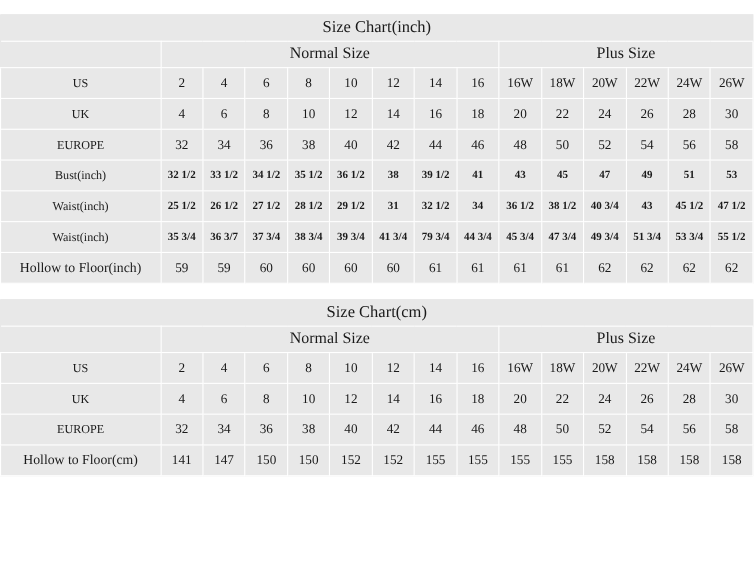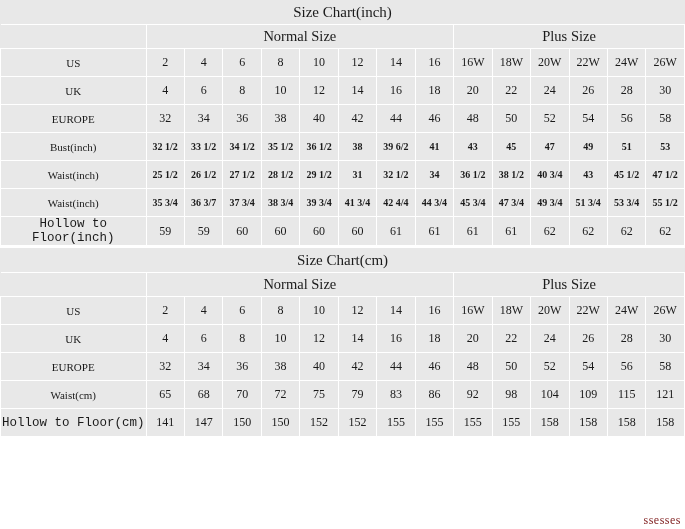--- a/index.html
+++ b/index.html
@@ -17,23 +17,24 @@
   .page {
     width: 685px;
     height: 529px;
     position: relative;
     background: #ffffff;
   }
   .chart-block {
     width: 685px;
     background: #e8e8e8;
     box-sizing: border-box;
+    margin-top: 13px;
   }
   .chart-block.second {
-    margin-top: 2px;
+    margin-top: 14px;
   }
   table.size-chart {
     width: 685px;
     border-collapse: collapse;
     table-layout: fixed;
     background: #e8e8e8;
   }
   table.size-chart td,
   table.size-chart th {
     border: 1px solid #ffffff;
@@ -55,21 +56,20 @@
     font-size: 14.5px;
     height: 23px;
   }
   .rowlabel {
     font-size: 11px;
     height: 27px;
     width: 140px;
   }
   .rowlabel.small {
     font-size: 12.5px;
-    font-family: Liberation Mono, monospace;
   }
   .val {
     font-size: 12px;
     height: 27px;
   }
   .val.tiny {
     font-size: 10px;
     font-weight: bold;
   }
   .blank-corner {
@@ -171,21 +171,21 @@
           <td class="val">58</td>
         </tr>
         <tr>
           <td class="rowlabel">Bust(inch)</td>
           <td class="val tiny">32 1/2</td>
           <td class="val tiny">33 1/2</td>
           <td class="val tiny">34 1/2</td>
           <td class="val tiny">35 1/2</td>
           <td class="val tiny">36 1/2</td>
           <td class="val tiny">38</td>
-          <td class="val tiny">39 6/2</td>
+          <td class="val tiny">39 1/2</td>
           <td class="val tiny">41</td>
           <td class="val tiny">43</td>
           <td class="val tiny">45</td>
           <td class="val tiny">47</td>
           <td class="val tiny">49</td>
           <td class="val tiny">51</td>
           <td class="val tiny">53</td>
         </tr>
         <tr>
           <td class="rowlabel">Waist(inch)</td>
@@ -205,21 +205,21 @@
           <td class="val tiny">47 1/2</td>
         </tr>
         <tr>
           <td class="rowlabel">Waist(inch)</td>
           <td class="val tiny">35 3/4</td>
           <td class="val tiny">36 3/7</td>
           <td class="val tiny">37 3/4</td>
           <td class="val tiny">38 3/4</td>
           <td class="val tiny">39 3/4</td>
           <td class="val tiny">41 3/4</td>
-          <td class="val tiny">42 4/4</td>
+          <td class="val tiny">79 3/4</td>
           <td class="val tiny">44 3/4</td>
           <td class="val tiny">45 3/4</td>
           <td class="val tiny">47 3/4</td>
           <td class="val tiny">49 3/4</td>
           <td class="val tiny">51 3/4</td>
           <td class="val tiny">53 3/4</td>
           <td class="val tiny">55 1/2</td>
         </tr>
         <tr>
           <td class="rowlabel small">Hollow to Floor(inch)</td>
@@ -315,37 +315,20 @@
           <td class="val">44</td>
           <td class="val">46</td>
           <td class="val">48</td>
           <td class="val">50</td>
           <td class="val">52</td>
           <td class="val">54</td>
           <td class="val">56</td>
           <td class="val">58</td>
         </tr>
         <tr>
-          <td class="rowlabel">Waist(cm)</td>
-          <td class="val">65</td>
-          <td class="val">68</td>
-          <td class="val">70</td>
-          <td class="val">72</td>
-          <td class="val">75</td>
-          <td class="val">79</td>
-          <td class="val">83</td>
-          <td class="val">86</td>
-          <td class="val">92</td>
-          <td class="val">98</td>
-          <td class="val">104</td>
-          <td class="val">109</td>
-          <td class="val">115</td>
-          <td class="val">121</td>
-        </tr>
-        <tr>
           <td class="rowlabel small">Hollow to Floor(cm)</td>
           <td class="val">141</td>
           <td class="val">147</td>
           <td class="val">150</td>
           <td class="val">150</td>
           <td class="val">152</td>
           <td class="val">152</td>
           <td class="val">155</td>
           <td class="val">155</td>
           <td class="val">155</td>

